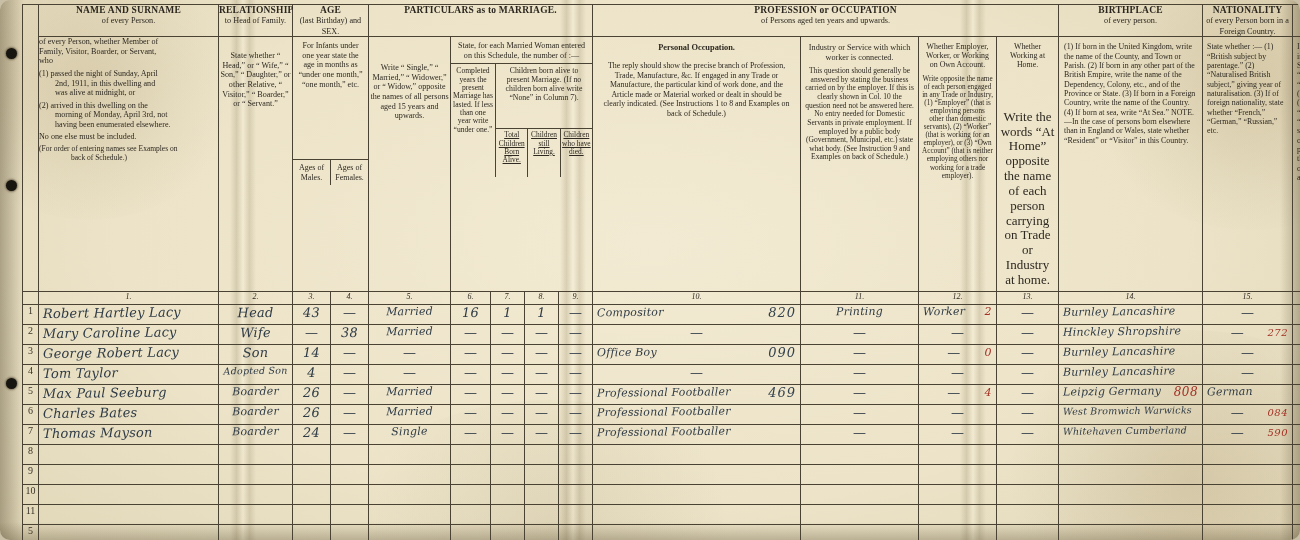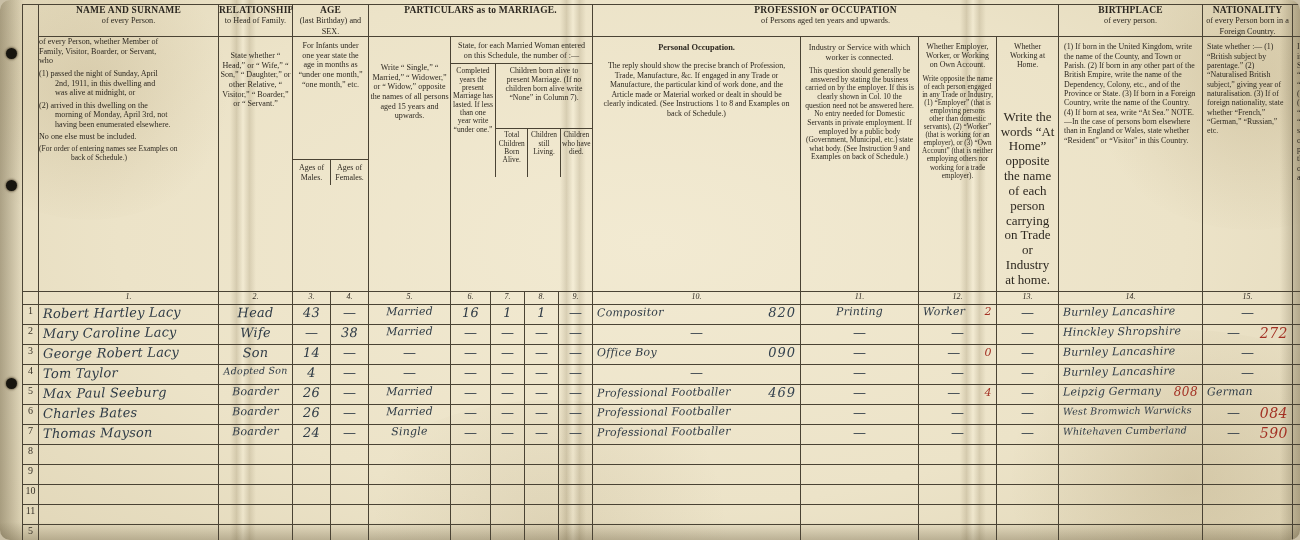--- a/index.html
+++ b/index.html
@@ -126,21 +126,21 @@
     font-family: "DejaVu Serif", serif;
     font-size: 13px;
     color: #2f3b46;
     text-align: center;
     display: block;
   }
   .redink {
     font-family: "DejaVu Serif", serif;
     font-style: italic;
     color: #a33124;
-    font-size: 14px;
+    font-size: 10px;
     letter-spacing: 0.5px;
   }
   .codeink {
     font-family: "DejaVu Serif", serif;
     font-style: italic;
     font-size: 13px;
     color: #33414e;
     letter-spacing: 1px;
   }
   .inline-flex {
@@ -258,21 +258,21 @@
       <td class="hdr-body">
         <div style="padding-top:26px;">Write “ Single,” “ Married,” “ Widower,” or “ Widow,” opposite the names of all persons aged 15 years and upwards.</div>
       </td>
 
       <td colspan="4" class="hdr-body" style="padding:0;">
         <div style="padding:4px 3px 3px 3px; border-bottom:1px solid #4a4334;">State, for each Married Woman entered on this Schedule, the number of :—</div>
         <div style="display:flex;">
           <div style="width:40px; border-right:1px solid #4a4334; padding:3px 2px; font-size:7.6px; line-height:1.1;">Completed years the present Marriage has lasted. If less than one year write “under one.”</div>
           <div style="flex:1; padding:0;">
             <div style="padding:3px 3px; border-bottom:1px solid #4a4334; font-size:7.8px; line-height:1.12; min-height:58px;">Children born alive to present Marriage. (If no children born alive write “None” in Column 7).</div>
-            <div style="display:flex; min-height:48px;">
+            <div style="display:flex; min-height:48px;text-decoration:underline;">
               <div style="flex:1; border-right:1px solid #4a4334; padding:2px 1px; font-size:7.4px; line-height:1.1;">Total Children Born Alive.</div>
               <div style="flex:1; border-right:1px solid #4a4334; padding:2px 1px; font-size:7.4px; line-height:1.1;">Children still Living.</div>
               <div style="flex:1; padding:2px 1px; font-size:7.4px; line-height:1.1;">Children who have died.</div>
             </div>
           </div>
         </div>
       </td>
 
       <td class="hdr-body" style="padding:0;">
         <div style="padding:6px 4px 4px; font-weight:bold; font-size:8.4px;">Personal Occupation.</div>

